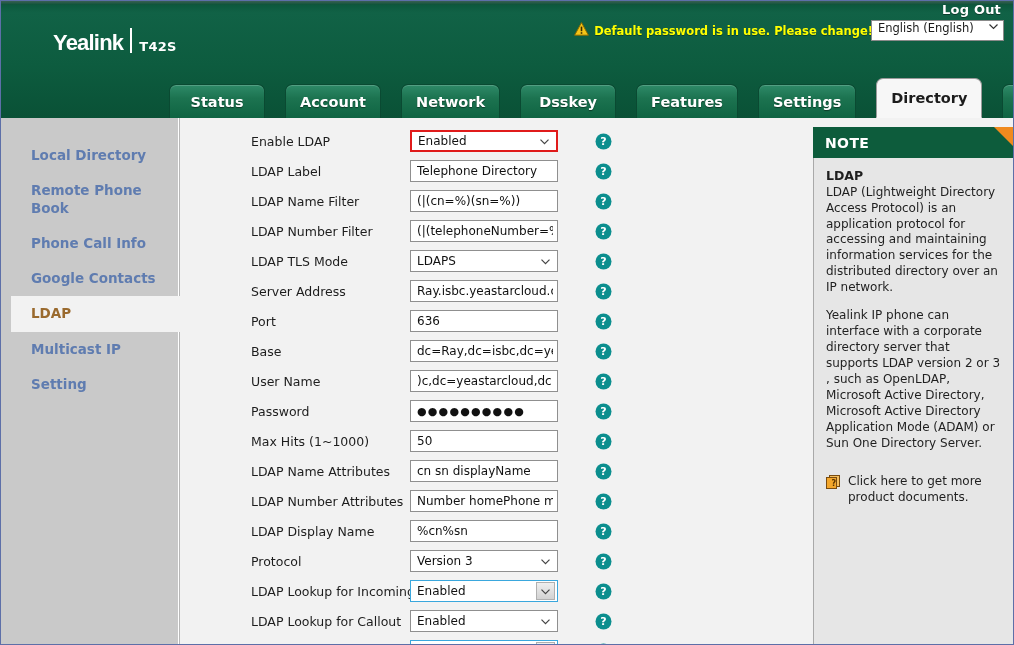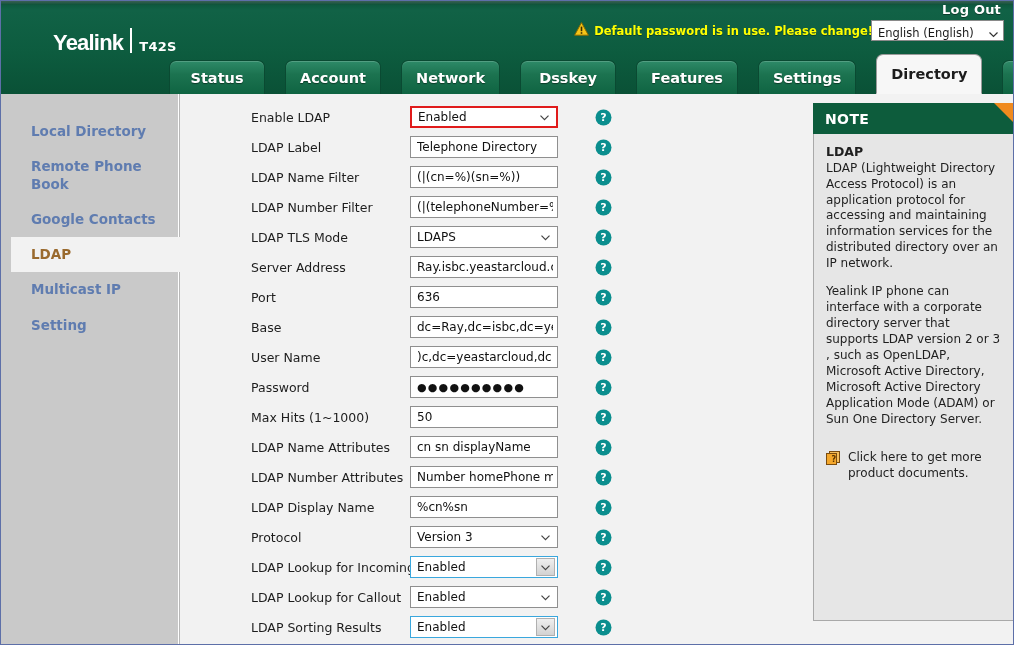--- a/index.html
+++ b/index.html
@@ -14,21 +14,21 @@
     position: relative;
     width: 1014px; height: 645px;
     border: 1px solid #5d6fa8;
     background: #ffffff;
     overflow: hidden;
   }
 
   
   .header {
     position: relative;
-    height: 93px;
+    height: 117px;
     background: linear-gradient(to bottom, #0b5338 0%, #116246 10%, #0d5c3f 55%, #0a5136 100%);
     border-bottom: none;
   }
   .header-topstrip {
     position: absolute; top: 0; left: 0; right: 0; height: 4px;
     background: linear-gradient(to bottom, #3a5f52, #0b5338);
   }
   .logout {
     position: absolute; top: 1px; right: 12px;
     color: #ffffff; font-size: 13px; font-weight: bold;
@@ -42,22 +42,22 @@
   }
   .warn-icon { display: block; }
   .warn-text {
     color: #ffff00; font-size: 11.5px; font-weight: bold;
     text-shadow: 0 1px 0 rgba(0,0,0,.35);
   }
   .lang-select {
     position: absolute; top: 19px; right: 9px;
     width: 133px; height: 21px;
     background: #ffffff; border: 1px solid #8a8a8a;
-    display: flex; align-items: flex-end;
-    padding: 16px 4px 0 6px;
+    display: flex; align-items: flex-start;
+    padding: 0 4px 0 6px;
     font-size: 11.5px; color: #1a1a1a;
   }
   .lang-select .lbl { flex: 1; }
   .chev { width: 11px; height: 11px; flex: none; }
 
   .logo-wrap {
     position: absolute; left: 12px; top: 27px;
     display: flex; align-items: flex-end; gap: 0;
   }
   .logo-text {
@@ -275,20 +275,21 @@
       <div class="tab active">Directory</div>
       <div class="tab">Security</div>
     </div>
   </div>
 
   <div class="body">
 
     <div class="sidebar">
       <div class="side-item">Local Directory</div>
       <div class="side-item">Remote Phone Book</div>
+      <div class="side-item">Phone Call Info</div>
       <div class="side-item">Google Contacts</div>
       <div class="side-item active">LDAP</div>
       <div class="side-item">Multicast IP</div>
       <div class="side-item">Setting</div>
     </div>
 
     <div class="content">
 
       <div class="form" id="form-rows">
           <div class="row">

